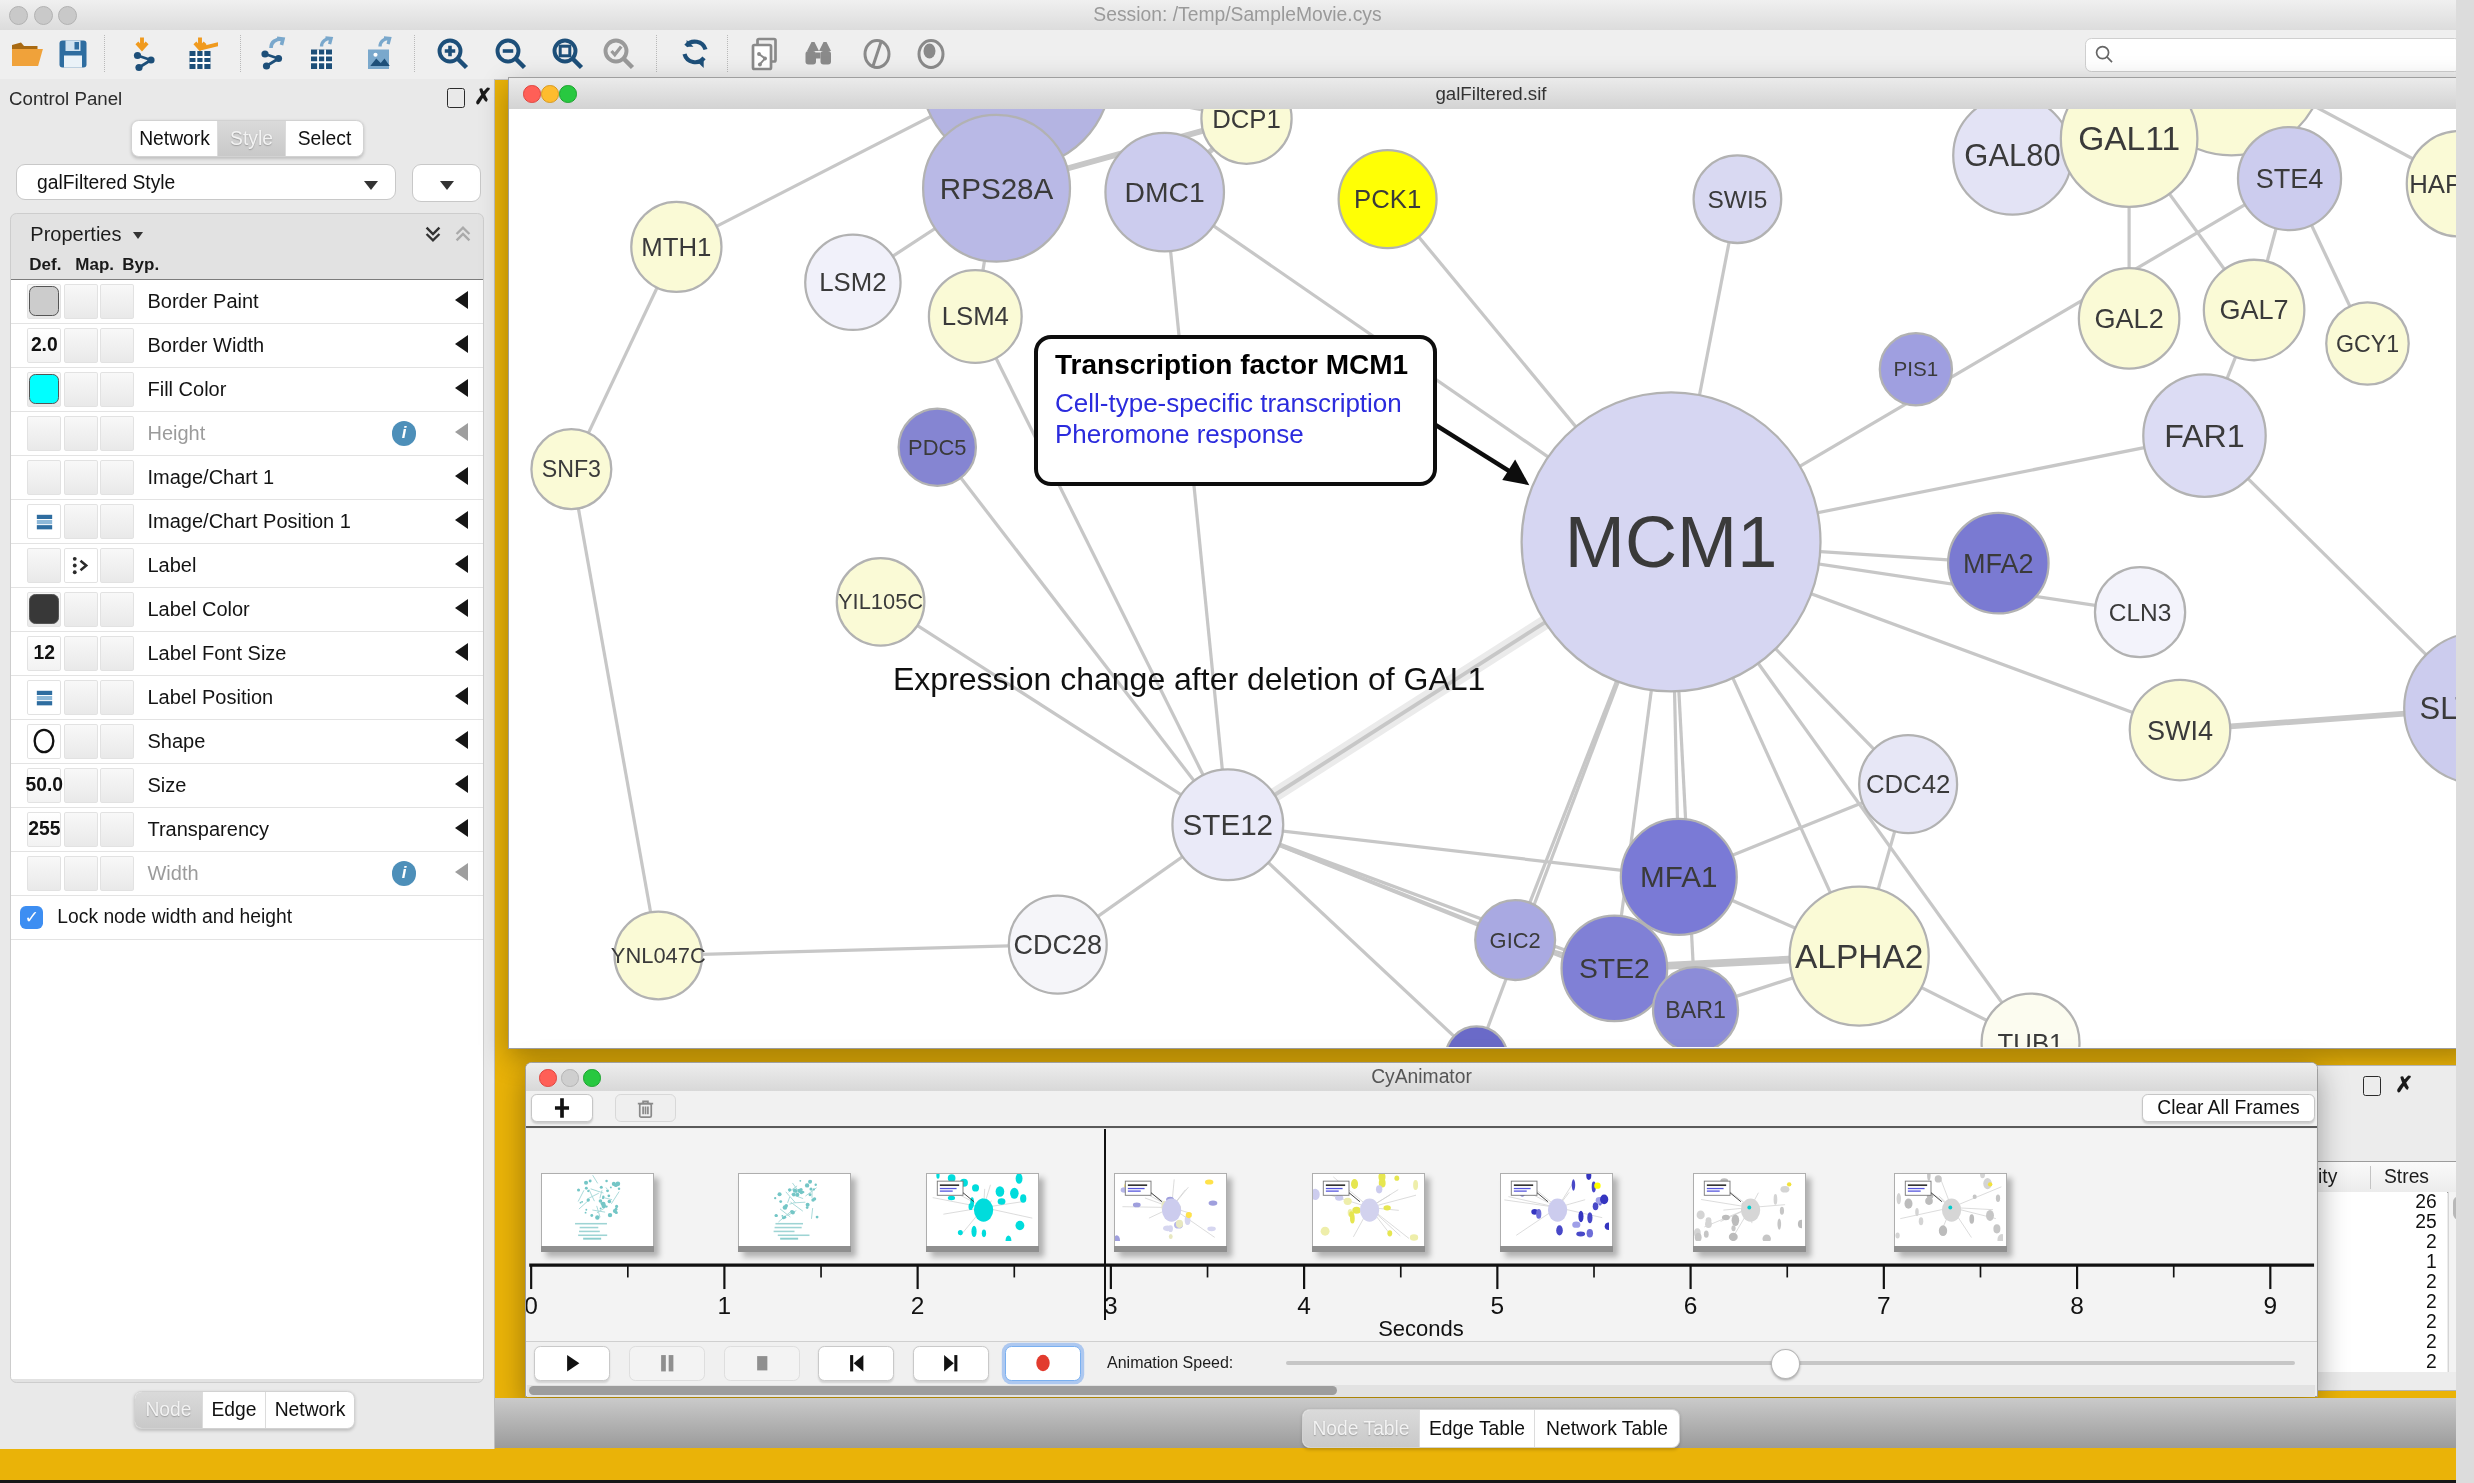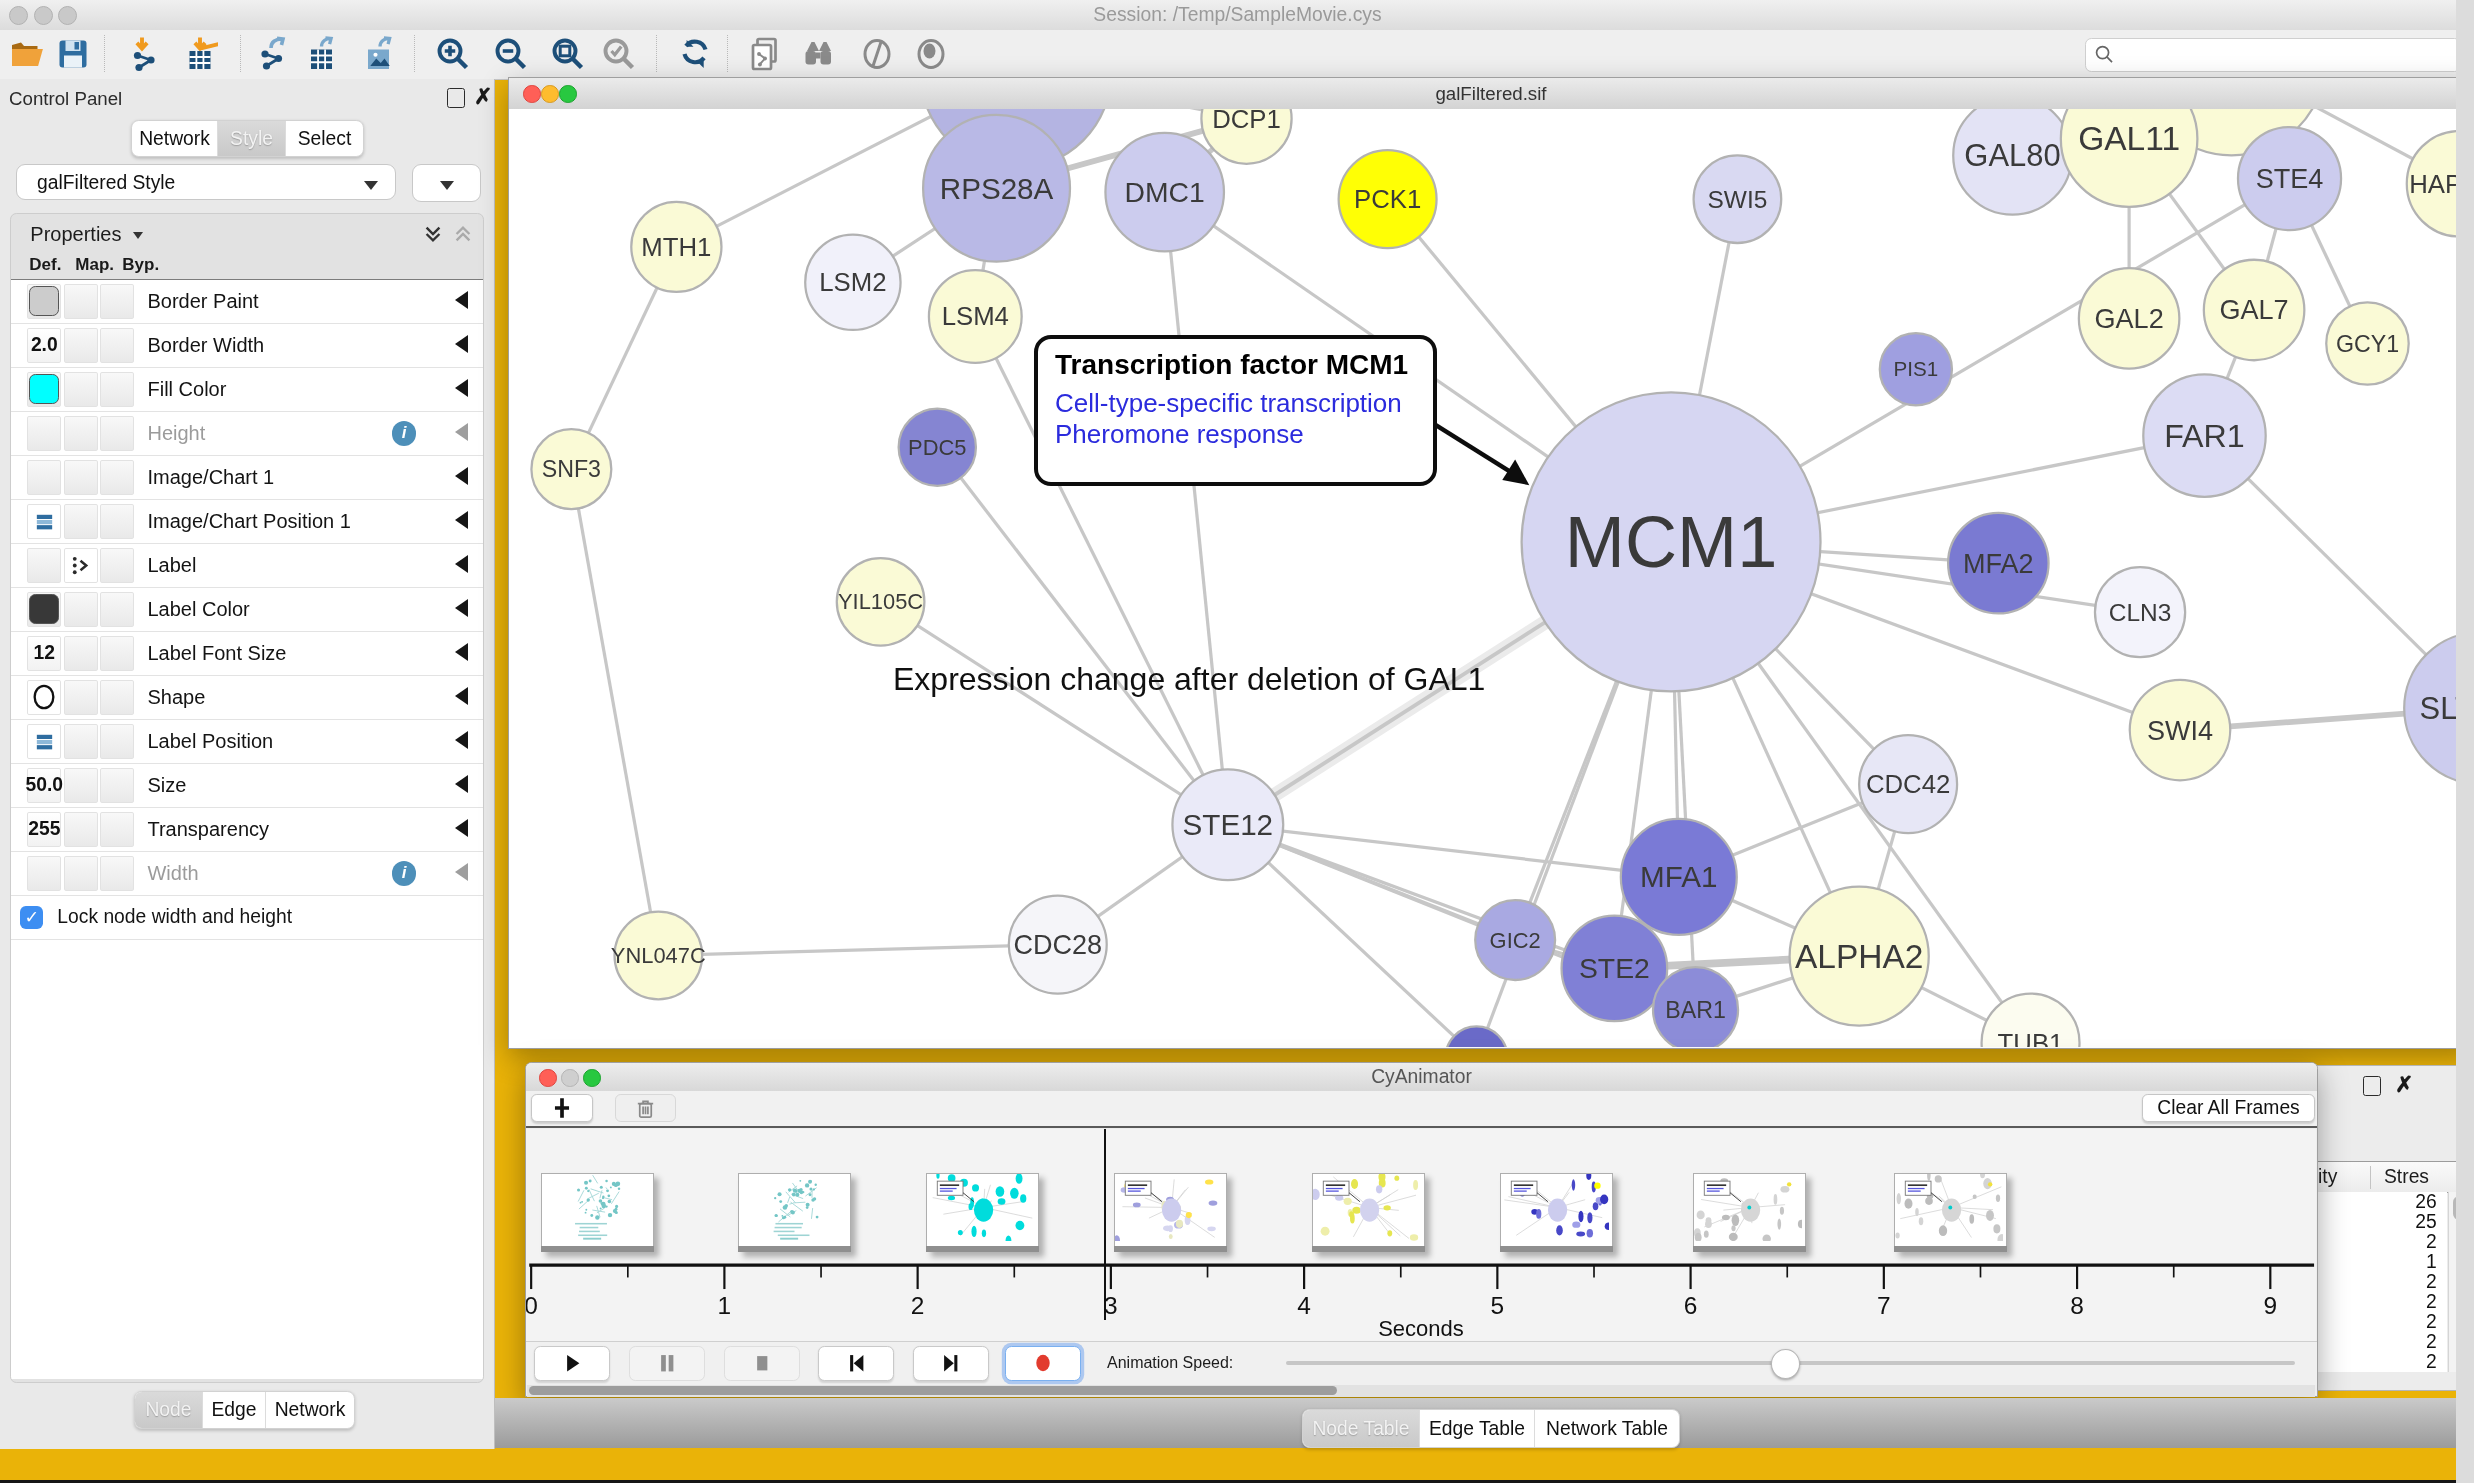--- a/index.html
+++ b/index.html
@@ -390,40 +390,40 @@
           </div>
           <div class="prop-row">
             <div class="pcell ptext">12</div>
             <div class="pcell"></div>
             <div class="pcell"></div>
             <div class="plabel">Label Font Size</div>
             <div class="parrow"></div>
           </div>
           <div class="prop-row">
             <div class="pcell" style="background: rgb(255, 255, 255);">
-              <svg viewBox="0 0 24 24" width="28" height="28">
-                <ellipse cx="12" cy="12" rx="8" ry="9.6" fill="#fff" stroke="#111" stroke-width="2"></ellipse>
-              </svg>
-            </div>
-            <div class="pcell"></div>
-            <div class="pcell"></div>
-            <div class="plabel">Shape</div>
-            <div class="parrow"></div>
-          </div>
-          <div class="prop-row">
-            <div class="pcell" style="background: rgb(255, 255, 255);">
               <svg viewBox="0 0 24 24" width="23" height="23">
                 <rect x="4" y="5" width="16" height="4.4" fill="#2e6da0"></rect>
                 <rect x="4" y="10.4" width="16" height="4.4" fill="#8db8d8"></rect>
                 <rect x="4" y="15.8" width="16" height="4.4" fill="#2e6da0"></rect>
               </svg>
             </div>
             <div class="pcell"></div>
             <div class="pcell"></div>
             <div class="plabel">Label Position</div>
+            <div class="parrow"></div>
+          </div>
+          <div class="prop-row">
+            <div class="pcell" style="background: rgb(255, 255, 255);">
+              <svg viewBox="0 0 24 24" width="28" height="28">
+                <ellipse cx="12" cy="12" rx="8" ry="9.6" fill="#fff" stroke="#111" stroke-width="2"></ellipse>
+              </svg>
+            </div>
+            <div class="pcell"></div>
+            <div class="pcell"></div>
+            <div class="plabel">Shape</div>
             <div class="parrow"></div>
           </div>
           <div class="prop-row">
             <div class="pcell ptext">50.0</div>
             <div class="pcell"></div>
             <div class="pcell"></div>
             <div class="plabel">Size</div>
             <div class="parrow"></div>
           </div>
           <div class="prop-row">

